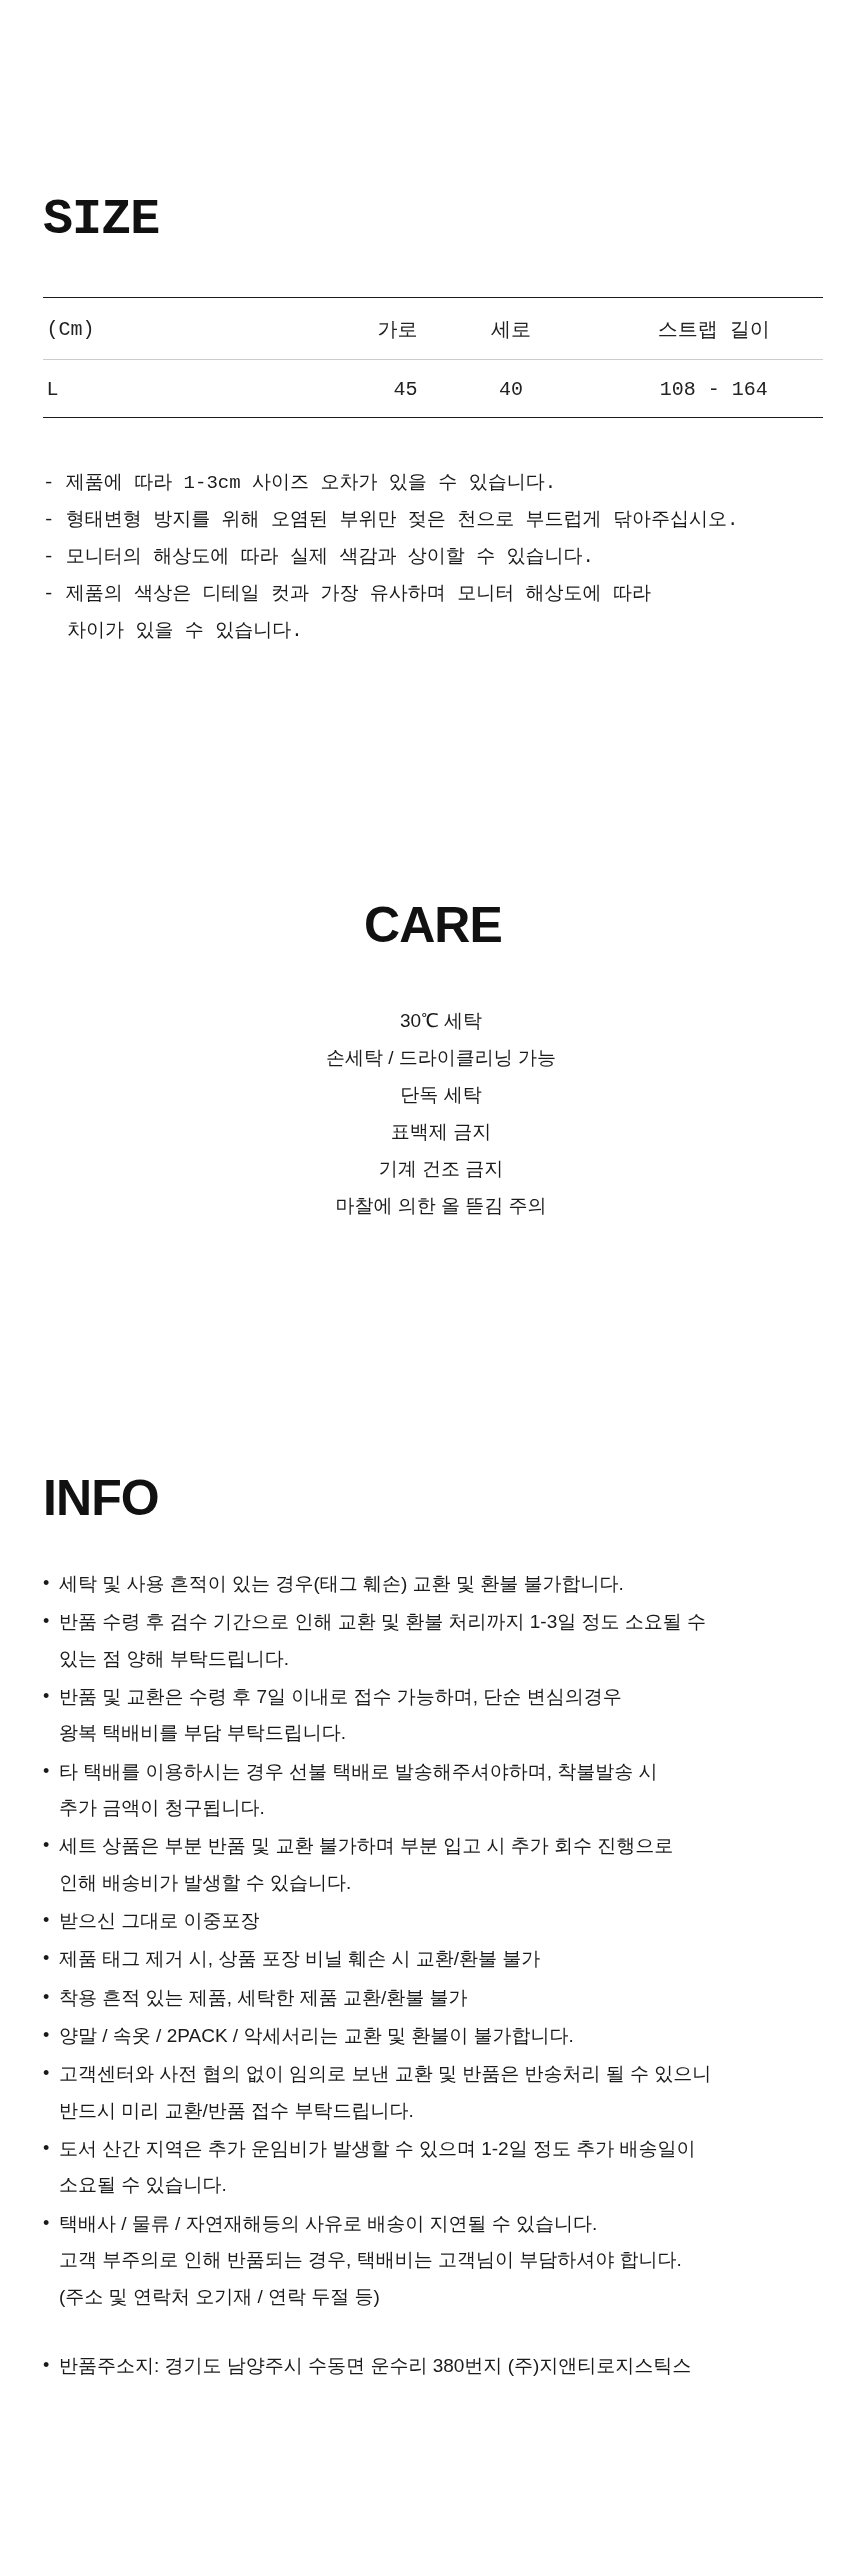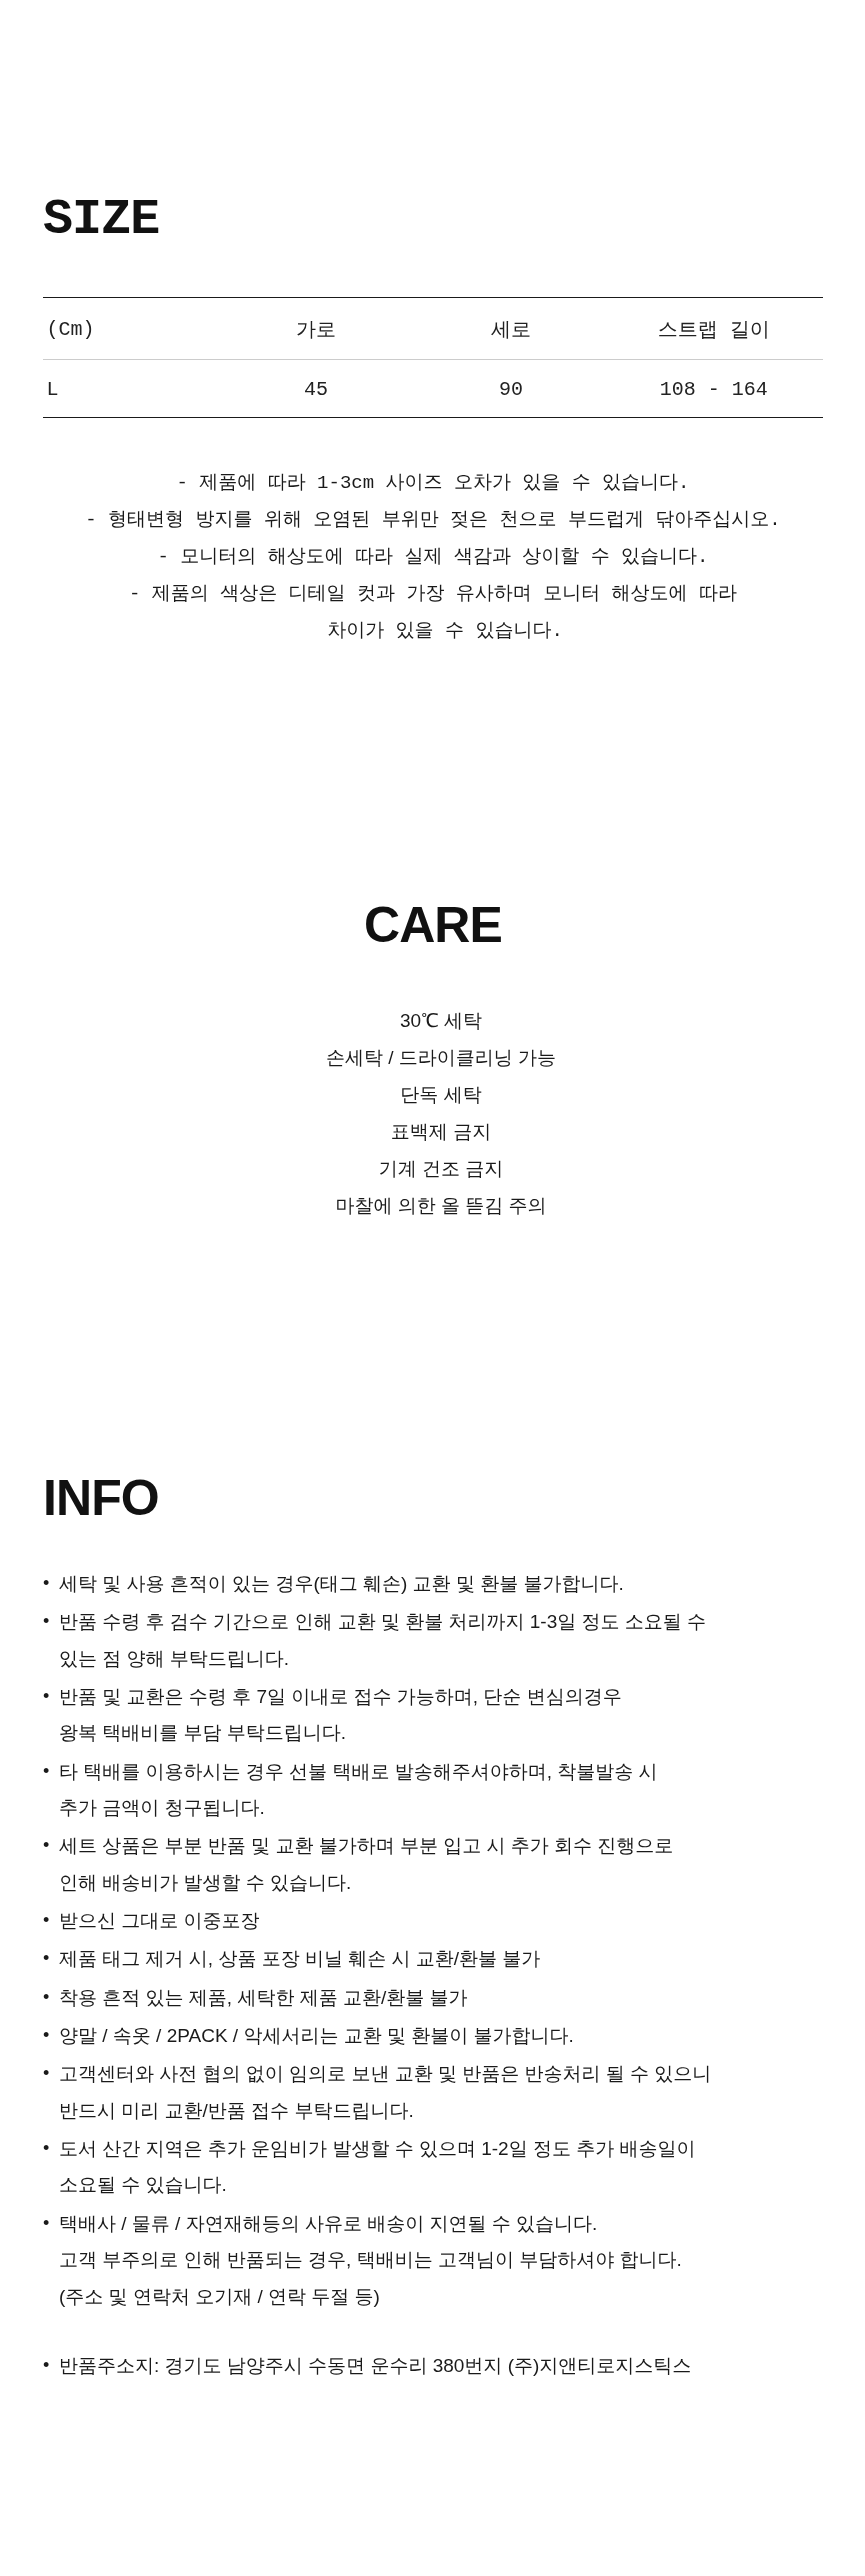--- a/index.html
+++ b/index.html
@@ -51,33 +51,32 @@
     border-bottom: 0.9px solid #cccccc;
   }
   .size-table tbody tr {
     border-bottom: 1.8px solid #1a1a1a;
   }
   .size-table .col-label {
     width: 22%;
     text-align: left;
     padding-left: 3.6px;
   }
-  .size-table .col-a { width: 26%; }
+  .size-table .col-a { width: 26%; text-align: right; }
   .size-table .col-b { width: 24%; margin-top: 29px; }
   .size-table .col-c { width: 28%; text-align: center; }
 
   .notes {
     margin-top: 47px;
     font-size: 19px;
     line-height: 1.95;
     color: #1a1a1a;
   }
   .notes .note-line {
     white-space: pre-wrap;
-    text-align: center;
   }
   .notes .note-cont {
     padding-left: 12.6px;
   }
 
   
   #care-section {
     padding-top: 209px;
     text-align: center;
   }
@@ -133,21 +132,21 @@
           <th class="col-label">(Cm)</th>
           <th class="col-a">가로</th>
           <th class="col-b">세로</th>
           <th class="col-c">스트랩 길이</th>
         </tr>
       </thead>
       <tbody>
         <tr>
           <td class="col-label">L</td>
           <td class="col-a">45</td>
-          <td class="col-b">90</td>
+          <td class="col-b">40</td>
           <td class="col-c">108 - 164</td>
         </tr>
       </tbody>
     </table>
 
     <div class="notes">
       <div class="note-line">- 제품에 따라 1-3cm 사이즈 오차가 있을 수 있습니다.</div>
       <div class="note-line">- 형태변형 방지를 위해 오염된 부위만 젖은 천으로 부드럽게 닦아주십시오.</div>
       <div class="note-line">- 모니터의 해상도에 따라 실제 색감과 상이할 수 있습니다.</div>
       <div class="note-line">- 제품의 색상은 디테일 컷과 가장 유사하며 모니터 해상도에 따라</div>

